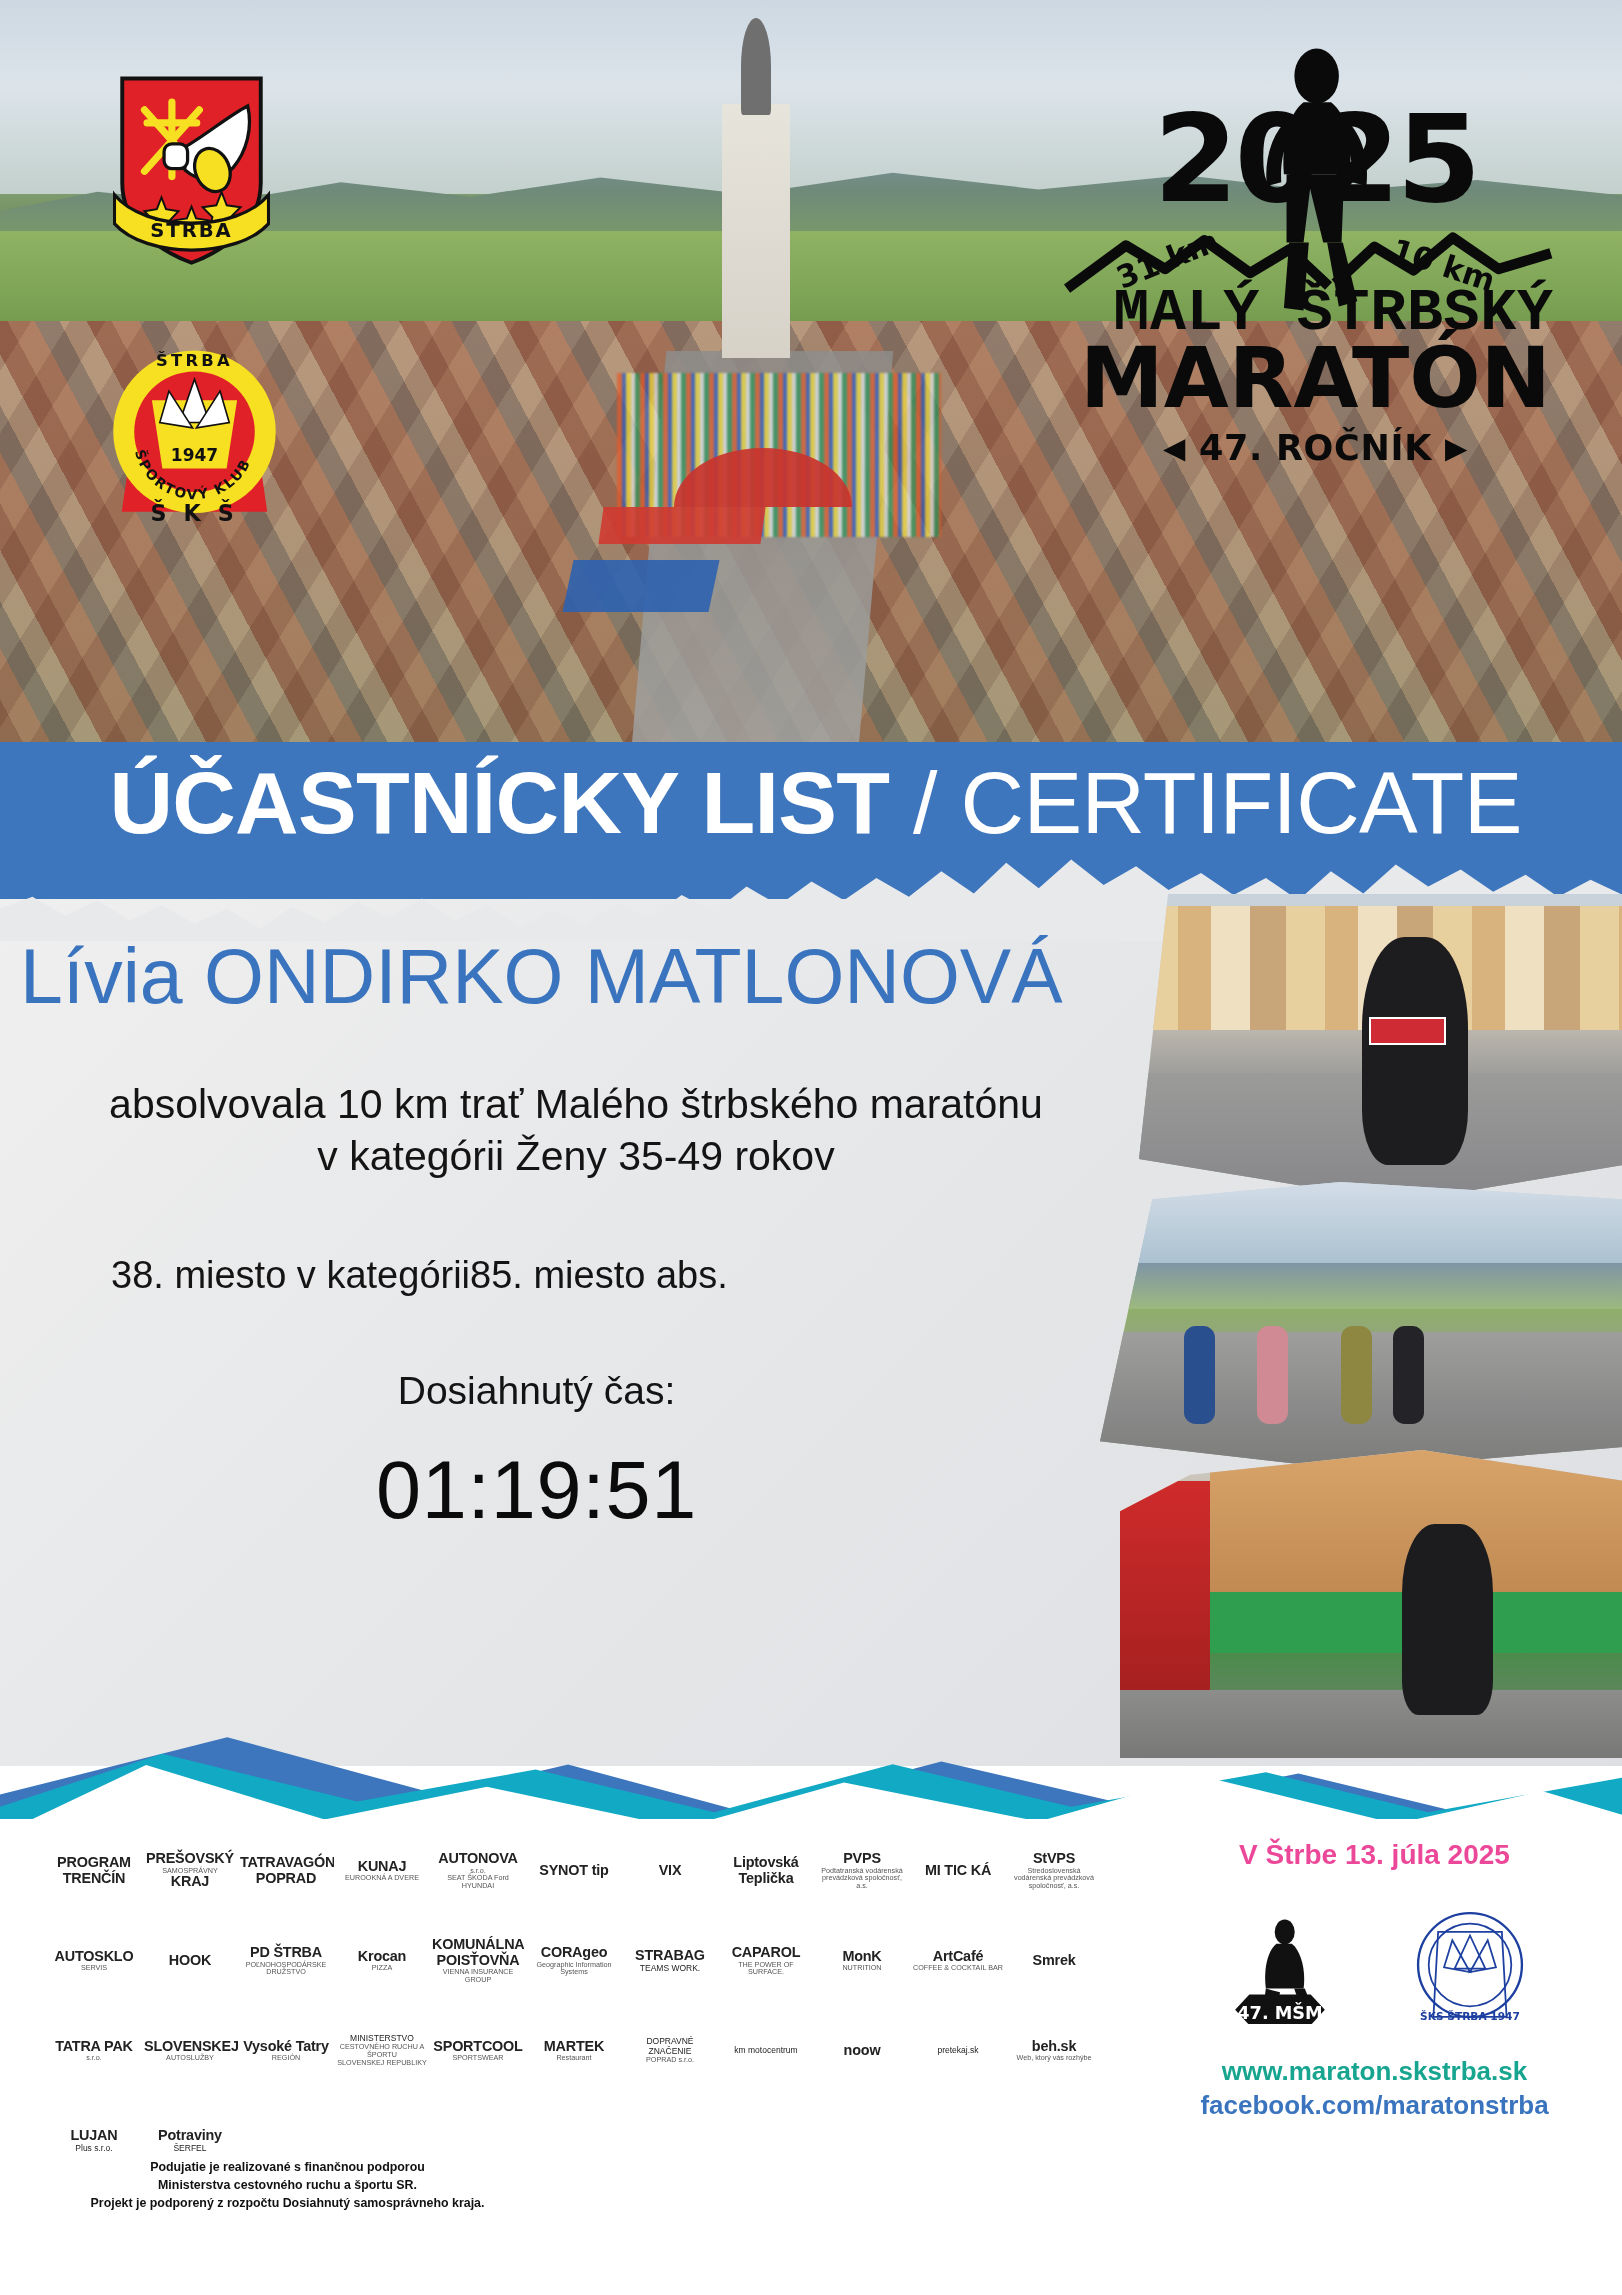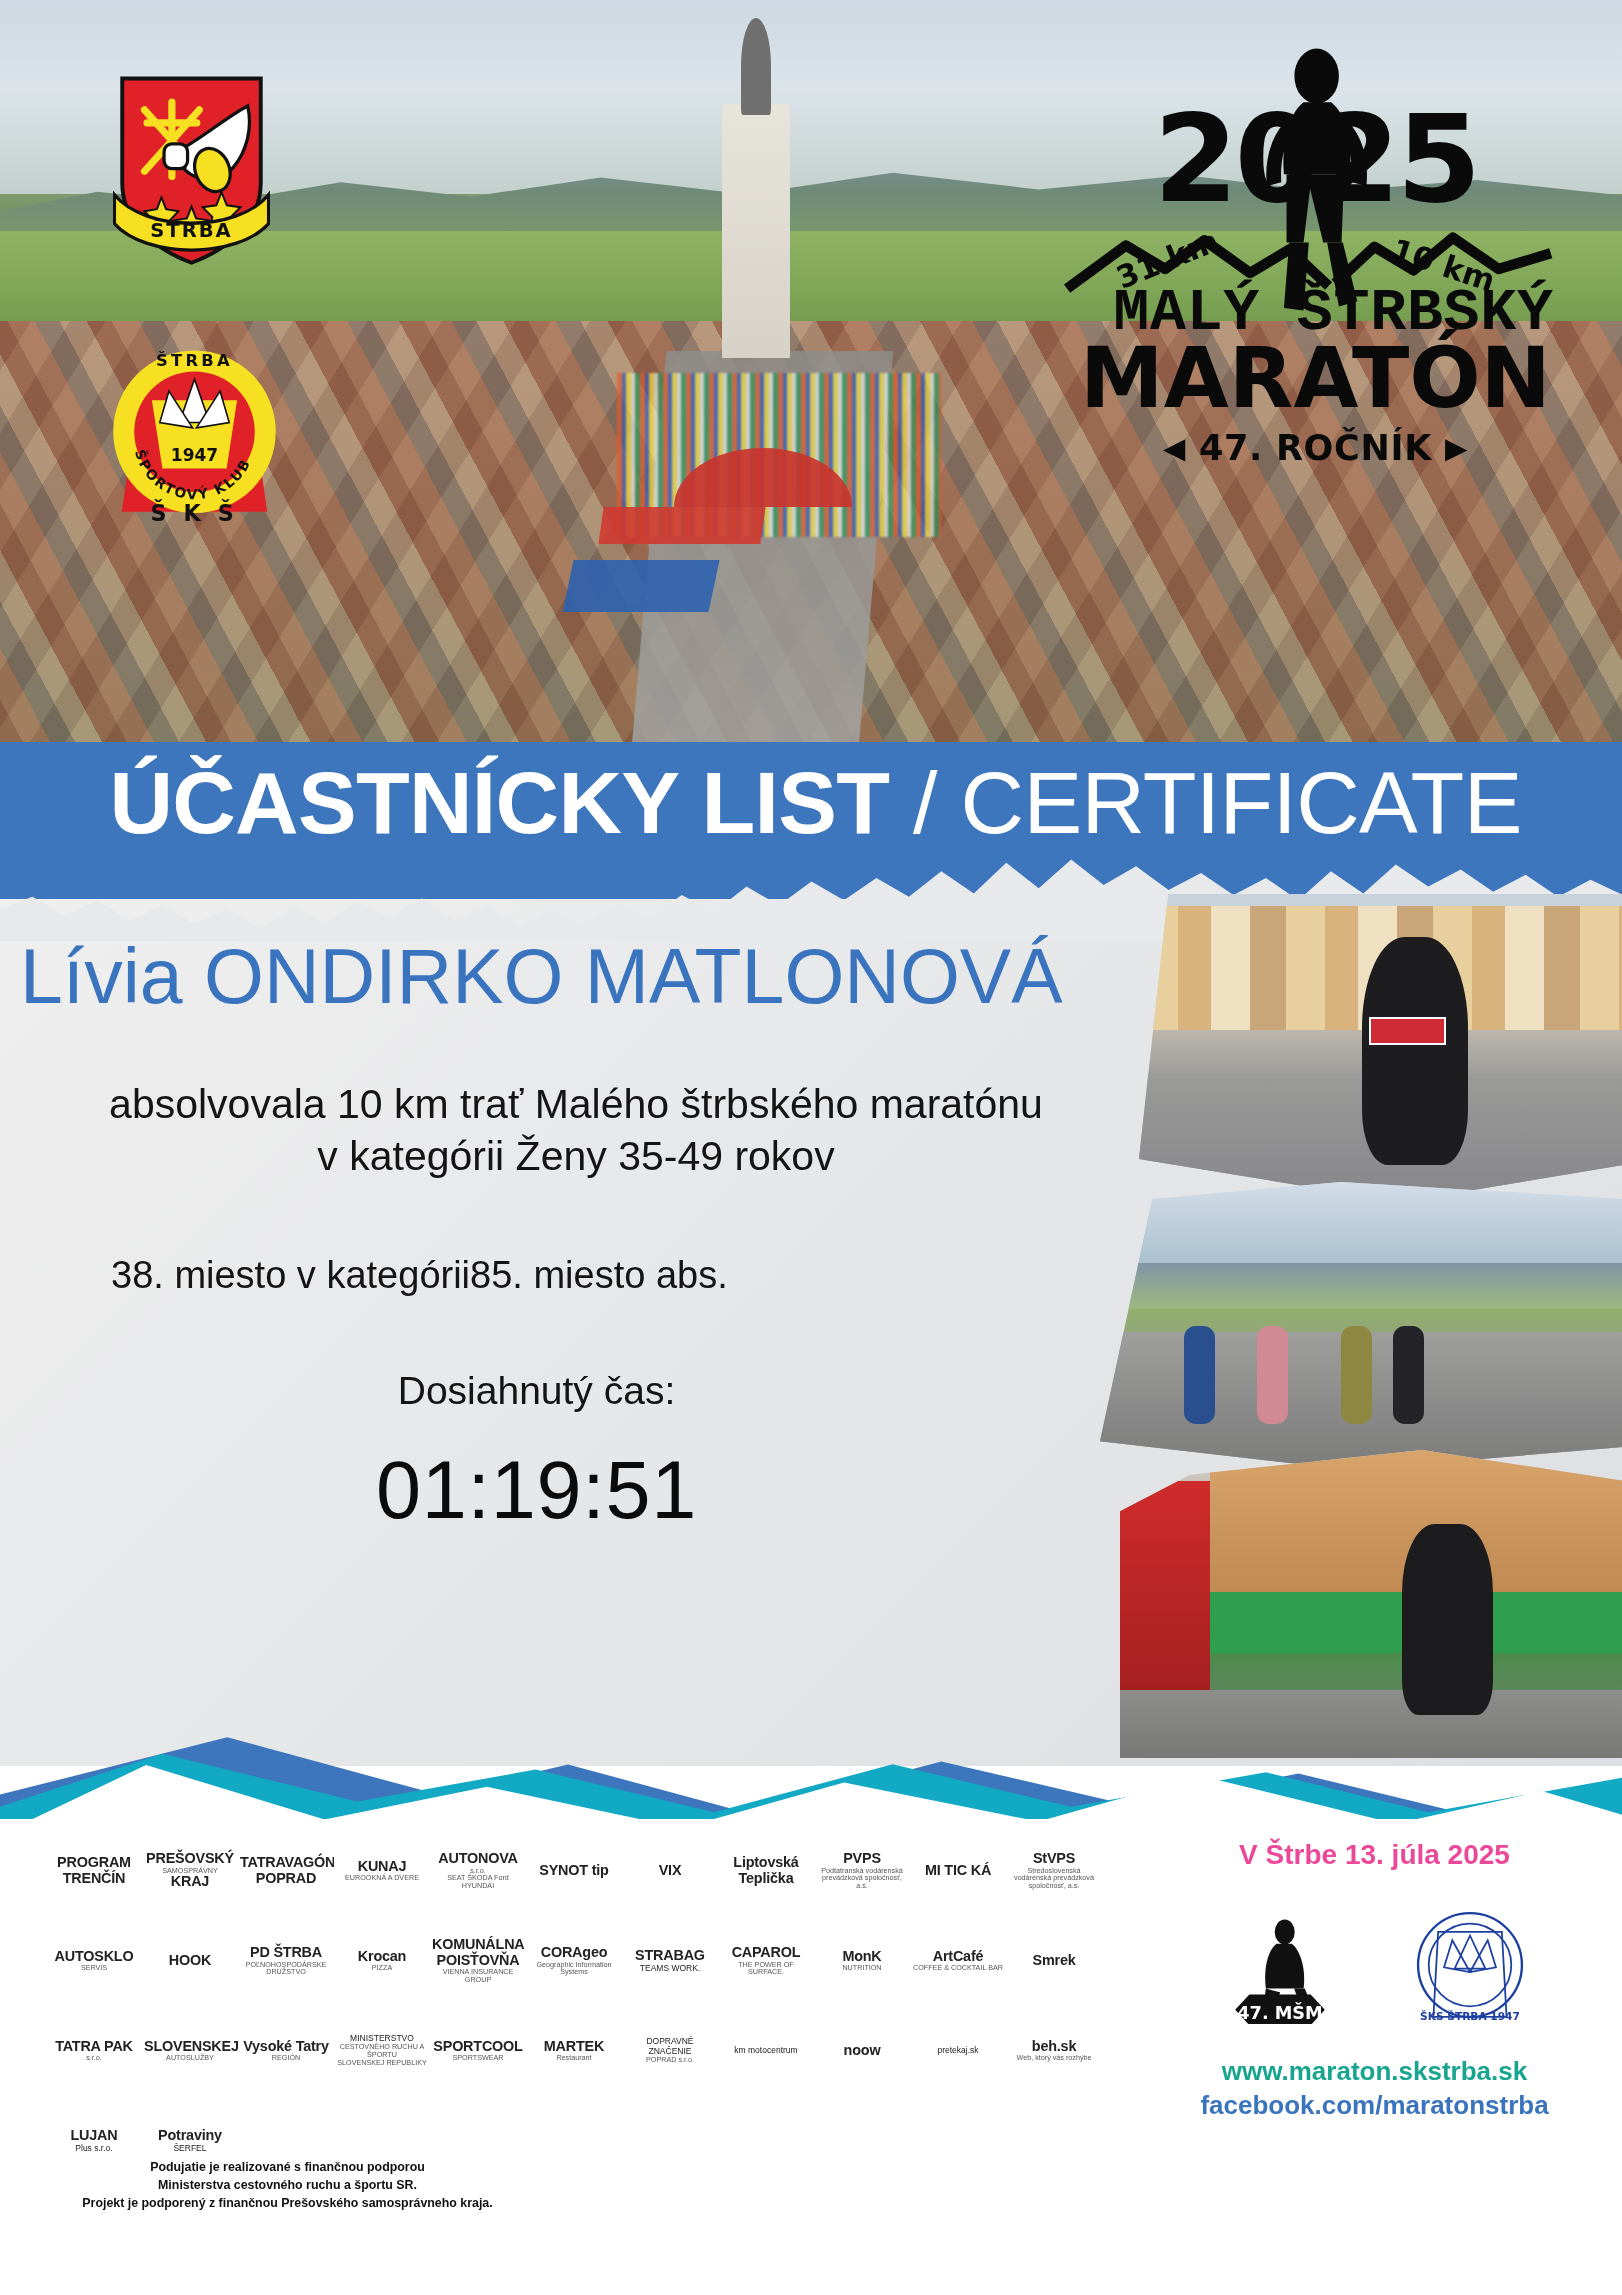--- a/index.html
+++ b/index.html
@@ -652,21 +652,21 @@
         <span>
           <span class="l1x">Potraviny</span>
           <span class="l2x">ŠERFEL</span>
         </span>
       </div>
   </div>
 
   <div class="fine">
     <div>Podujatie je realizované s finančnou podporou</div>
     <div>Ministerstva cestovného ruchu a športu SR.</div>
-    <div>Projekt je podporený z finančnou Prešovského samosprávneho kraja.</div>
+    <div>Projekt je podporený z rozpočtu Dosiahnutý samosprávneho kraja.</div>
   </div>
 
   <div class="fright">
     <div class="date">V Štrbe 13. júla 2025</div>
     <div class="marks">
       <div>
         <svg viewBox="0 0 200 200" width="118" height="118">
           <ellipse cx="108" cy="44" rx="17" ry="21" fill="#111"></ellipse>
           <path d="M94 64 C78 76 72 110 76 140 L140 140 C144 110 136 76 120 64 Z" fill="#111"></path>
           <path d="M76 140 L70 188 L92 190 L100 146 Z" fill="#111"></path>

